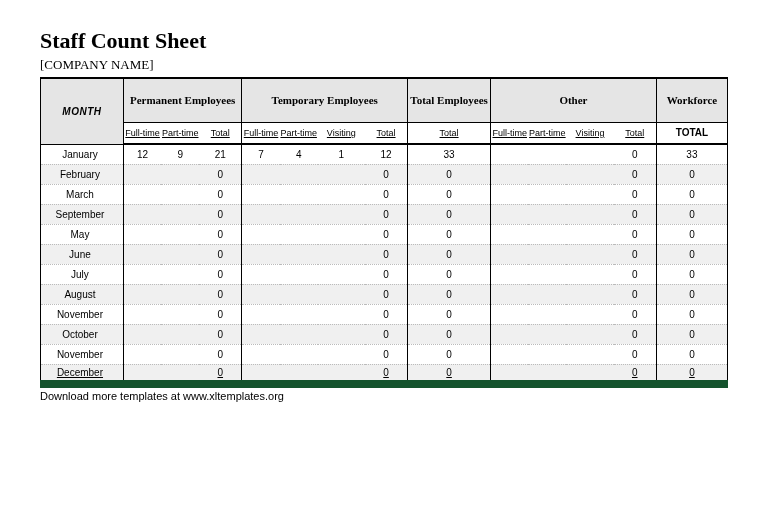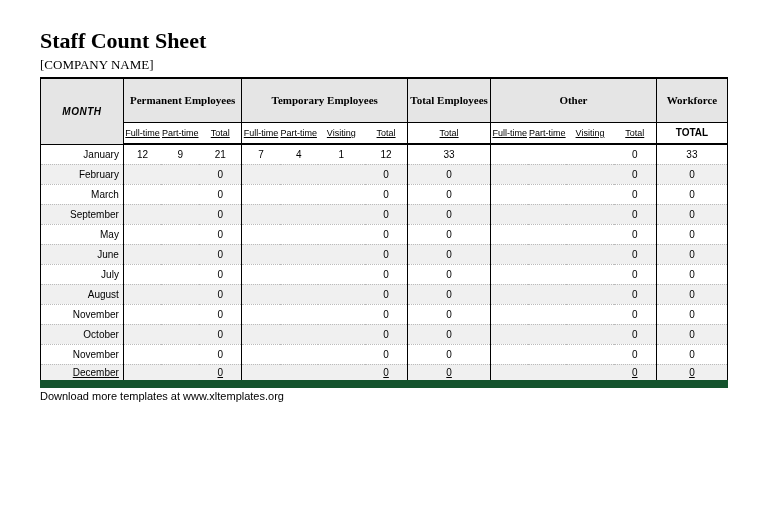--- a/index.html
+++ b/index.html
@@ -75,21 +75,20 @@
     border-bottom: 1px dotted #bbb;
   }
   tbody tr:nth-child(even) td {
     background: #f0f0f0;
   }
   tbody tr:last-child td {
     border-bottom: 8px solid #14532d;
     text-decoration: underline;
   }
   td.monthcell {
-    text-align: right;
     padding-right: 4px;
   }
   .footnote {
     font-family: Liberation Sans, sans-serif;
     font-size: 11px;
     margin-top: 2px;
   }
 </style>
 </head>
 <body>

